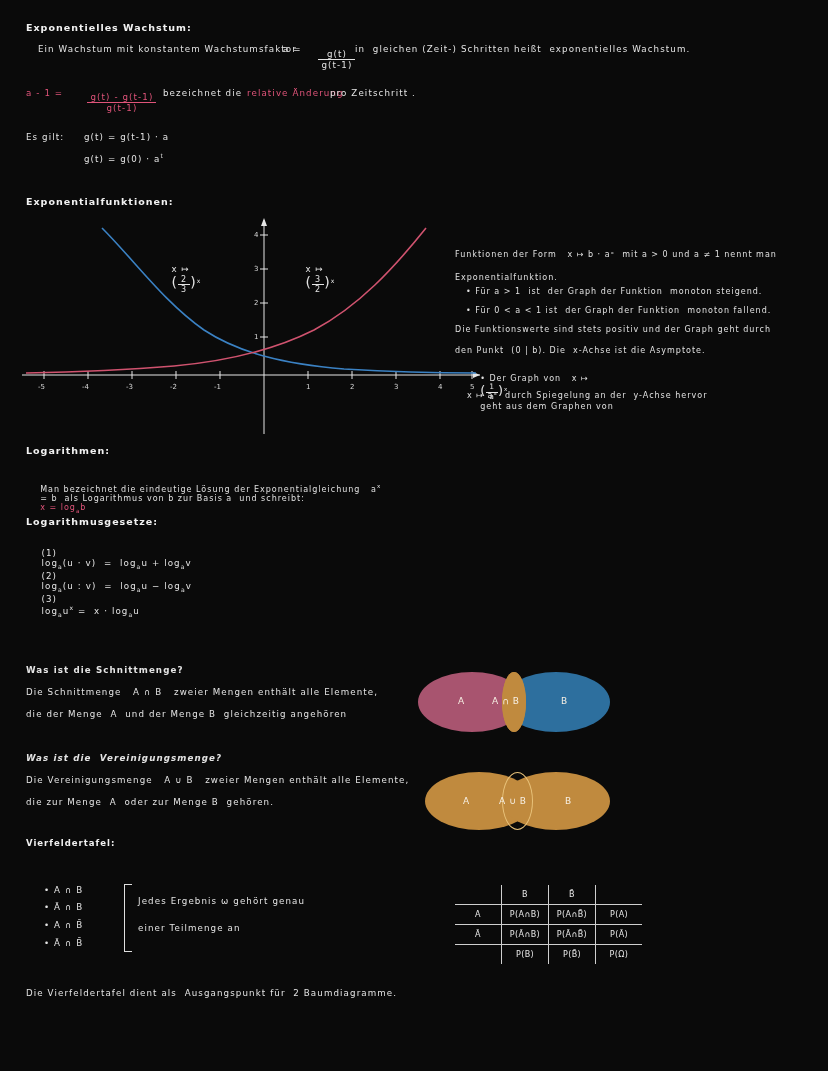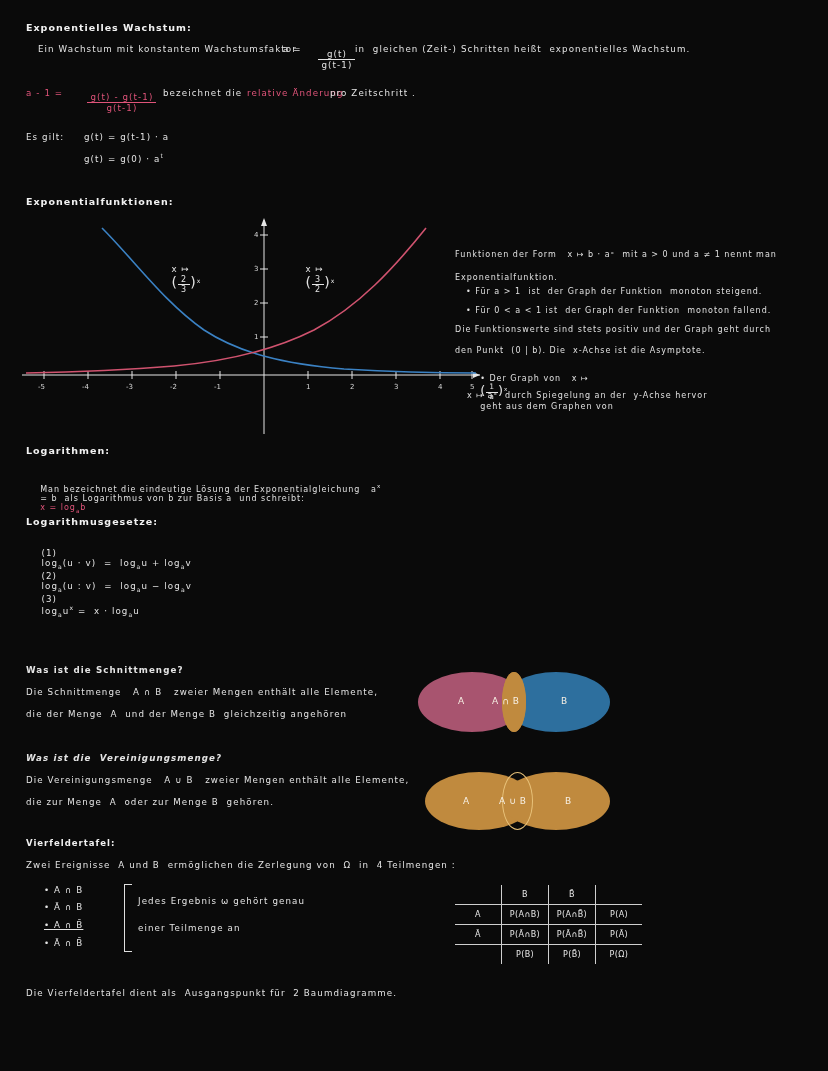--- a/index.html
+++ b/index.html
@@ -242,25 +242,24 @@
   <div class="venn" style="left:425px; top:772px; width:185px; height:58px;">
     <div class="circ" style="left:0; top:0; width:108px; height:58px; background:#c08a3e;"></div>
     <div class="circ" style="left:77px; top:0; width:108px; height:58px; background:#c08a3e;"></div>
     <div style="position:absolute; left:77px; top:0; width:31px; height:58px; border-radius:50%; border:1px solid #e8c27a; box-sizing:border-box;"></div>
     <div class="lbl" style="left:38px; top:24px;">A</div>
     <div class="lbl" style="left:74px; top:24px;">A ∪ B</div>
     <div class="lbl" style="left:140px; top:24px;">B</div>
   </div>
 
   <div class="t hdr" style="left:26px; top:838px; font-size:8.5px;">Vierfeldertafel:</div>
-  <div class="t body-txt" style="left:26px; top:860px;">Zwei Ereignisse  A und B  ermöglichen die Zerlegung von  Ω  in  4 Teilmengen :</div>
 
   <div class="t body-txt" style="left:44px; top:885px;">• A ∩ B</div>
   <div class="t body-txt" style="left:44px; top:902px;">• Ā ∩ B</div>
-  <div class="t body-txt" style="left:44px; top:920px;text-decoration:underline;">• A ∩ B̄</div>
+  <div class="t body-txt" style="left:44px; top:920px;">• A ∩ B̄</div>
   <div class="t body-txt" style="left:44px; top:938px;">• Ā ∩ B̄</div>
 
   <div class="brace" style="left:124px; top:884px; height:66px;"></div>
   <div class="t body-txt" style="left:138px; top:896px;">Jedes Ergebnis ω gehört genau</div>
   <div class="t body-txt" style="left:138px; top:923px;">einer Teilmenge an</div>
 
   <table class="vft" style="left:455px; top:885px;">
     <tbody>
         <tr>
       <td class="blank"></td>

